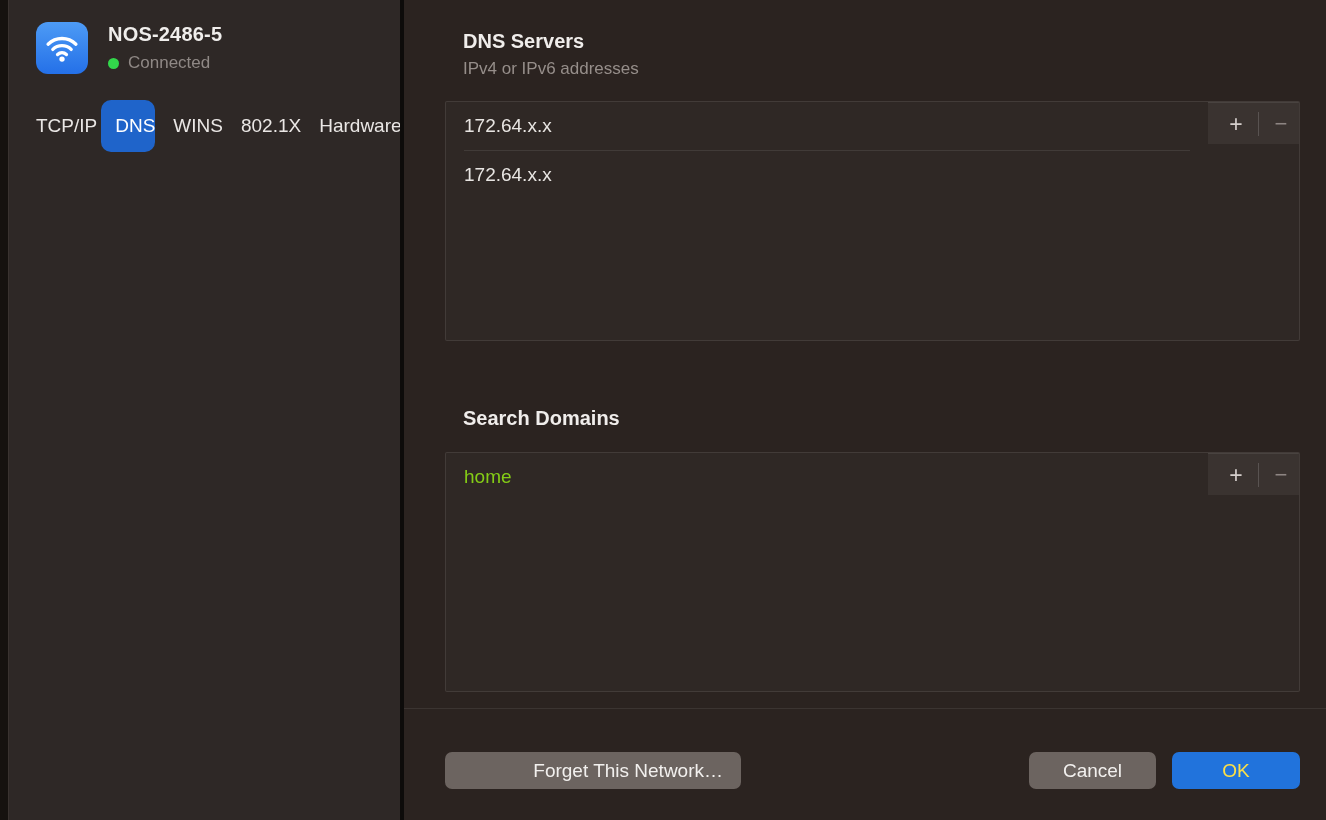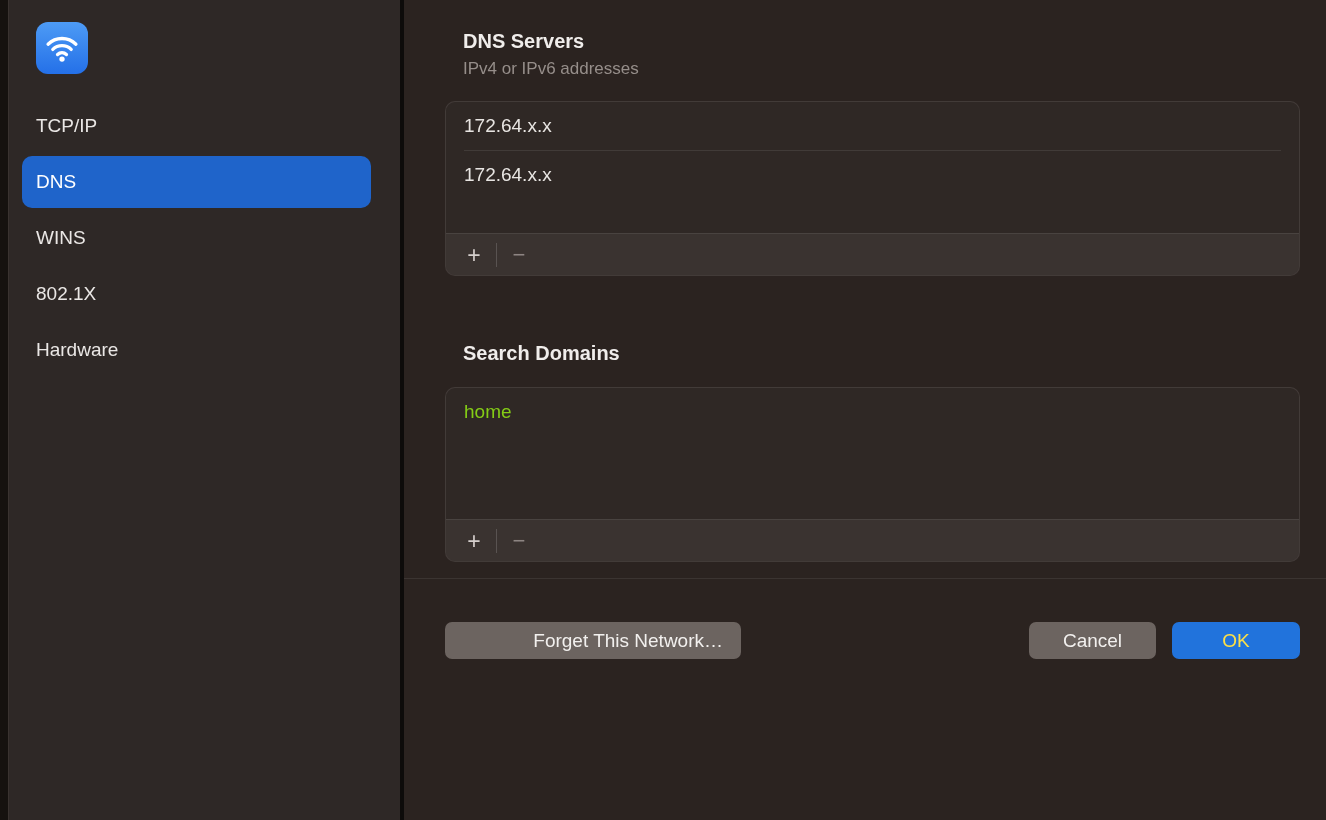--- a/index.html
+++ b/index.html
@@ -24,42 +24,42 @@
     display:flex; align-items:center; justify-content:center;
     margin-right:20px;
   }
   .wifi-badge svg { width:38px; height:38px; }
   .net-meta { display:flex; flex-direction:column; }
   .net-name { font-size:20px; font-weight:700; letter-spacing:.2px; color:#f0eeec; }
   .net-status { display:flex; align-items:center; margin-top:7px; }
   .status-dot { width:11px; height:11px; border-radius:50%; background:#32d74b; margin-right:9px; flex:none; }
   .status-text { font-size:17px; color:#8f8885; }
 
-  .nav { margin-top:26px; display:flex; flex-direction:column; gap:4px; padding:0 29px 0 13px; }
+  .nav { margin-top:26px; display:flex; flex-direction:row; gap:4px; padding:0 29px 0 13px; }
   .nav-item {
     height:52px; display:flex; align-items:center;
     padding-left:14px; border-radius:10px;
     font-size:19px; color:#eae7e5; cursor:default;
   }
   .nav-item.selected { background:#1f64ca; color:#ffffff; }
 
   
   .divider-v { width:4px; background:#0d0b0a; flex:none; }
 
   
   .main { flex:1; background:#2b2320; display:flex; flex-direction:column; padding:30px 26px 0 41px; }
   .section-title { font-size:20px; font-weight:700; color:#f0edeb; padding-left:18px; }
   .section-sub { font-size:17px; color:#968e8a; padding-left:18px; margin-top:6px; }
 
   .listbox {
-    margin-top:22px; height:175px;
+    margin-top:22px; height:240px;
     background:rgba(255,255,255,0.025);
     border:1px solid rgba(255,255,255,0.09);
-    border-radius:10px;
-    display:flex; flex-direction:column;
+    border-radius:2px;
+    display:flex; flex-direction:row;
     overflow:hidden;
   }
   .list-rows { flex:1; display:flex; flex-direction:column; }
   .list-row { height:48px; display:flex; align-items:center; padding-left:18px; font-size:19px; color:#e8e5e2; }
   .list-row.dim { color:#84cc16; }
   .row-divider { height:1px; background:rgba(255,255,255,0.09); margin:0 18px; flex:none; }
   .list-footer {
     height:42px; flex:none;
     background:rgba(255,255,255,0.055);
     border-top:1px solid rgba(255,255,255,0.08);
@@ -98,20 +98,27 @@
 
   <div class="sidebar">
     <div class="net-header">
       <div class="wifi-badge">
         <svg viewBox="0 0 24 24" fill="none" stroke="#ffffff" stroke-width="2.1" stroke-linecap="round">
           <path d="M3.2 9.6 a12.6 12.6 0 0 1 17.6 0"></path>
           <path d="M6.2 12.9 a8.3 8.3 0 0 1 11.6 0"></path>
           <path d="M9.2 16.1 a4.1 4.1 0 0 1 5.6 0"></path>
           <circle cx="12" cy="19" r="1.7" fill="#ffffff" stroke="none"></circle>
         </svg>
+      </div>
+      <div class="net-meta">
+        <div class="net-name">NOS-2486-5</div>
+        <div class="net-status">
+          <span class="status-dot"></span>
+          <span class="status-text">Connected</span>
+        </div>
       </div>
     </div>
 
     <div class="nav">
       <div class="nav-item">TCP/IP</div>
       <div class="nav-item selected">DNS</div>
       <div class="nav-item">WINS</div>
       <div class="nav-item">802.1X</div>
       <div class="nav-item">Hardware</div>
     </div>

